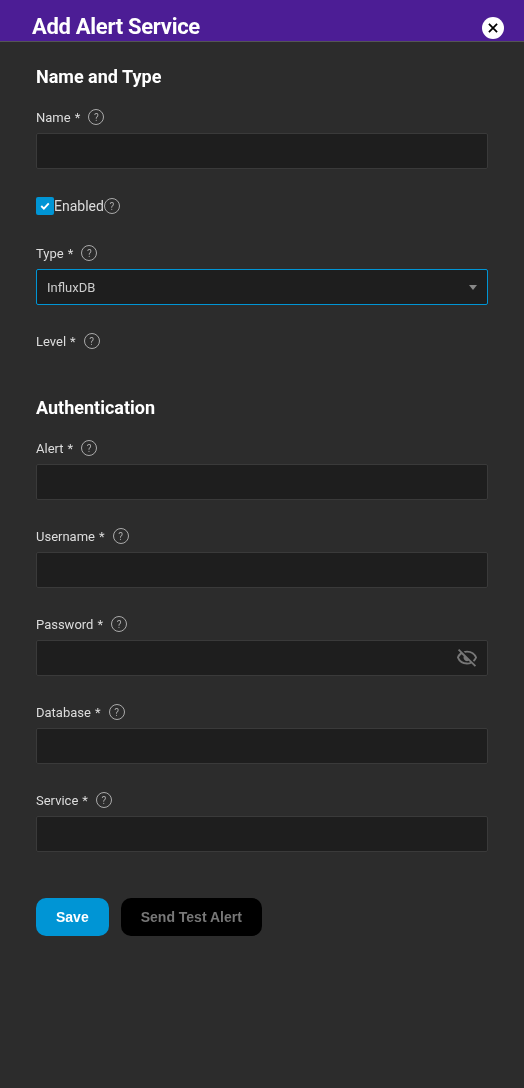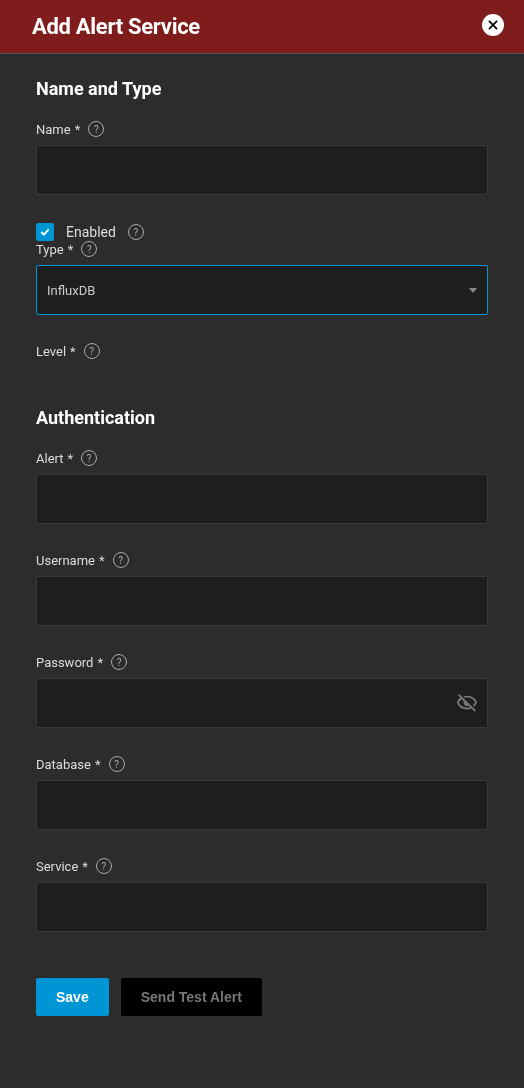--- a/index.html
+++ b/index.html
@@ -4,24 +4,24 @@
 <style>
   * { box-sizing: border-box; margin:0; padding:0; }
   body {
     width:524px; height:1088px;
     background:#2c2c2c;
     font-family: -apple-system, BlinkMacSystemFont, "Segoe UI", Roboto, "Helvetica Neue", Arial, sans-serif;
     color:#fff;
     overflow:hidden;
   }
   .header {
-    display:flex; align-items:flex-start; justify-content:space-between;
-    padding:14px 20px 14px 32px;
+    display:flex; align-items:flex-end; justify-content:space-between;
+    padding:14px 20px 2px 32px;
     border-bottom:1px solid #555;
-    background:#7f1d1d;
+    background:#4c1d95;
   }
   .header h1 { font-size:22px; font-weight:700; letter-spacing:-0.3px; }
   .close-btn {
     width:22px; height:22px; border-radius:50%;
     background:#fff; display:flex; align-items:center; justify-content:center;
     cursor:pointer;
   }
   .close-btn svg { width:14px; height:14px; }
   .content { padding:24px 36px 20px 36px; }
   .section-title { font-size:18px; font-weight:700; margin-bottom:22px; }
@@ -30,47 +30,47 @@
     display:flex; align-items:center; gap:8px; margin-bottom:8px;
     font-size:13px; color:#ddd;
   }
   .req { margin-left:-4px; }
   .help-icon {
     width:16px; height:16px; border:1.5px solid #aaa; border-radius:50%;
     display:inline-flex; align-items:center; justify-content:center;
     font-size:10px; color:#aaa; cursor:pointer;
   }
   .text-input, .select {
-    width:100%; height:50px;
+    width:100%; height:36px;
     background:#1e1e1e;
     border:1px solid #3a3a3a;
     border-radius:2px;
     color:#ccc;
     font-size:13px;
     padding:12px 10px;
   }
   .select { display:flex; align-items:center; justify-content:space-between; cursor:pointer; }
   .select.focused { border:1px solid #0095d5; }
   .chevron { width:0; height:0; border-left:4px solid transparent; border-right:4px solid transparent; border-top:5px solid #888; }
-  .checkbox-row { display:flex; align-items:center; gap:12px; }
+  .checkbox-row { display:flex; align-items:center; margin-bottom:30px; }
   .checkbox {
     width:18px; height:18px; background:#0095d5; border-radius:2px;
     display:flex; align-items:center; justify-content:center; cursor:pointer;
   }
   .checkbox svg { width:12px; height:12px; stroke:#fff; stroke-width:2.5; fill:none; }
   .checkbox-label { font-size:14px; color:#ddd; }
   .section-gap { height:20px; }
   .password-wrap { position:relative; }
   .eye-icon {
     position:absolute; right:10px; top:50%; transform:translateY(-50%);
     width:22px; height:22px; color:#777; cursor:pointer;
   }
   .footer { display:flex; gap:12px; padding-top:18px; }
   .btn {
-    height:38px; padding:0 20px; border:none; border-radius:2px;
+    height:38px; padding:0 20px; border:none; border-radius:10px;
     font-size:14px; font-weight:600; cursor:pointer;
   }
   .btn-primary { background:#0095d5; color:#fff; }
   .btn-disabled { background:#000000; color:#777; cursor:not-allowed; }
 </style>
 </head>
 <body>
 
 <div class="header">
   <h1>Add Alert Service</h1>

